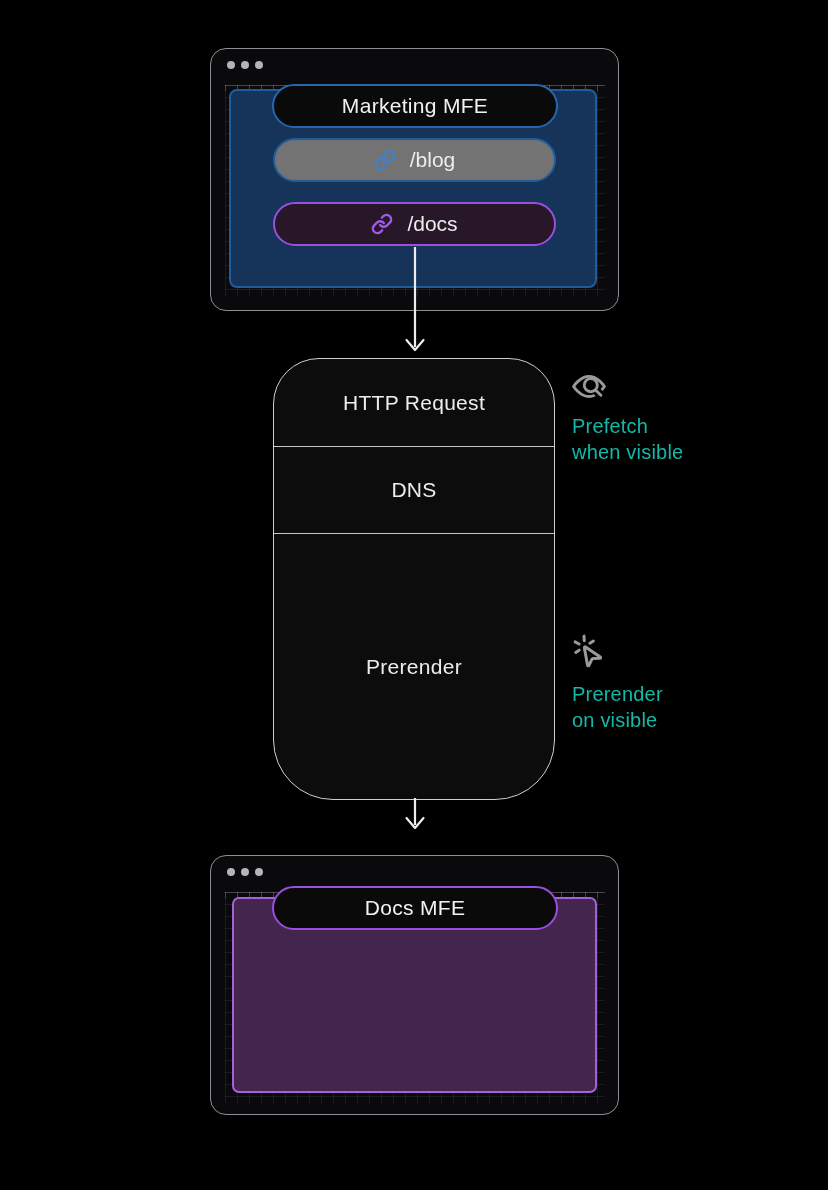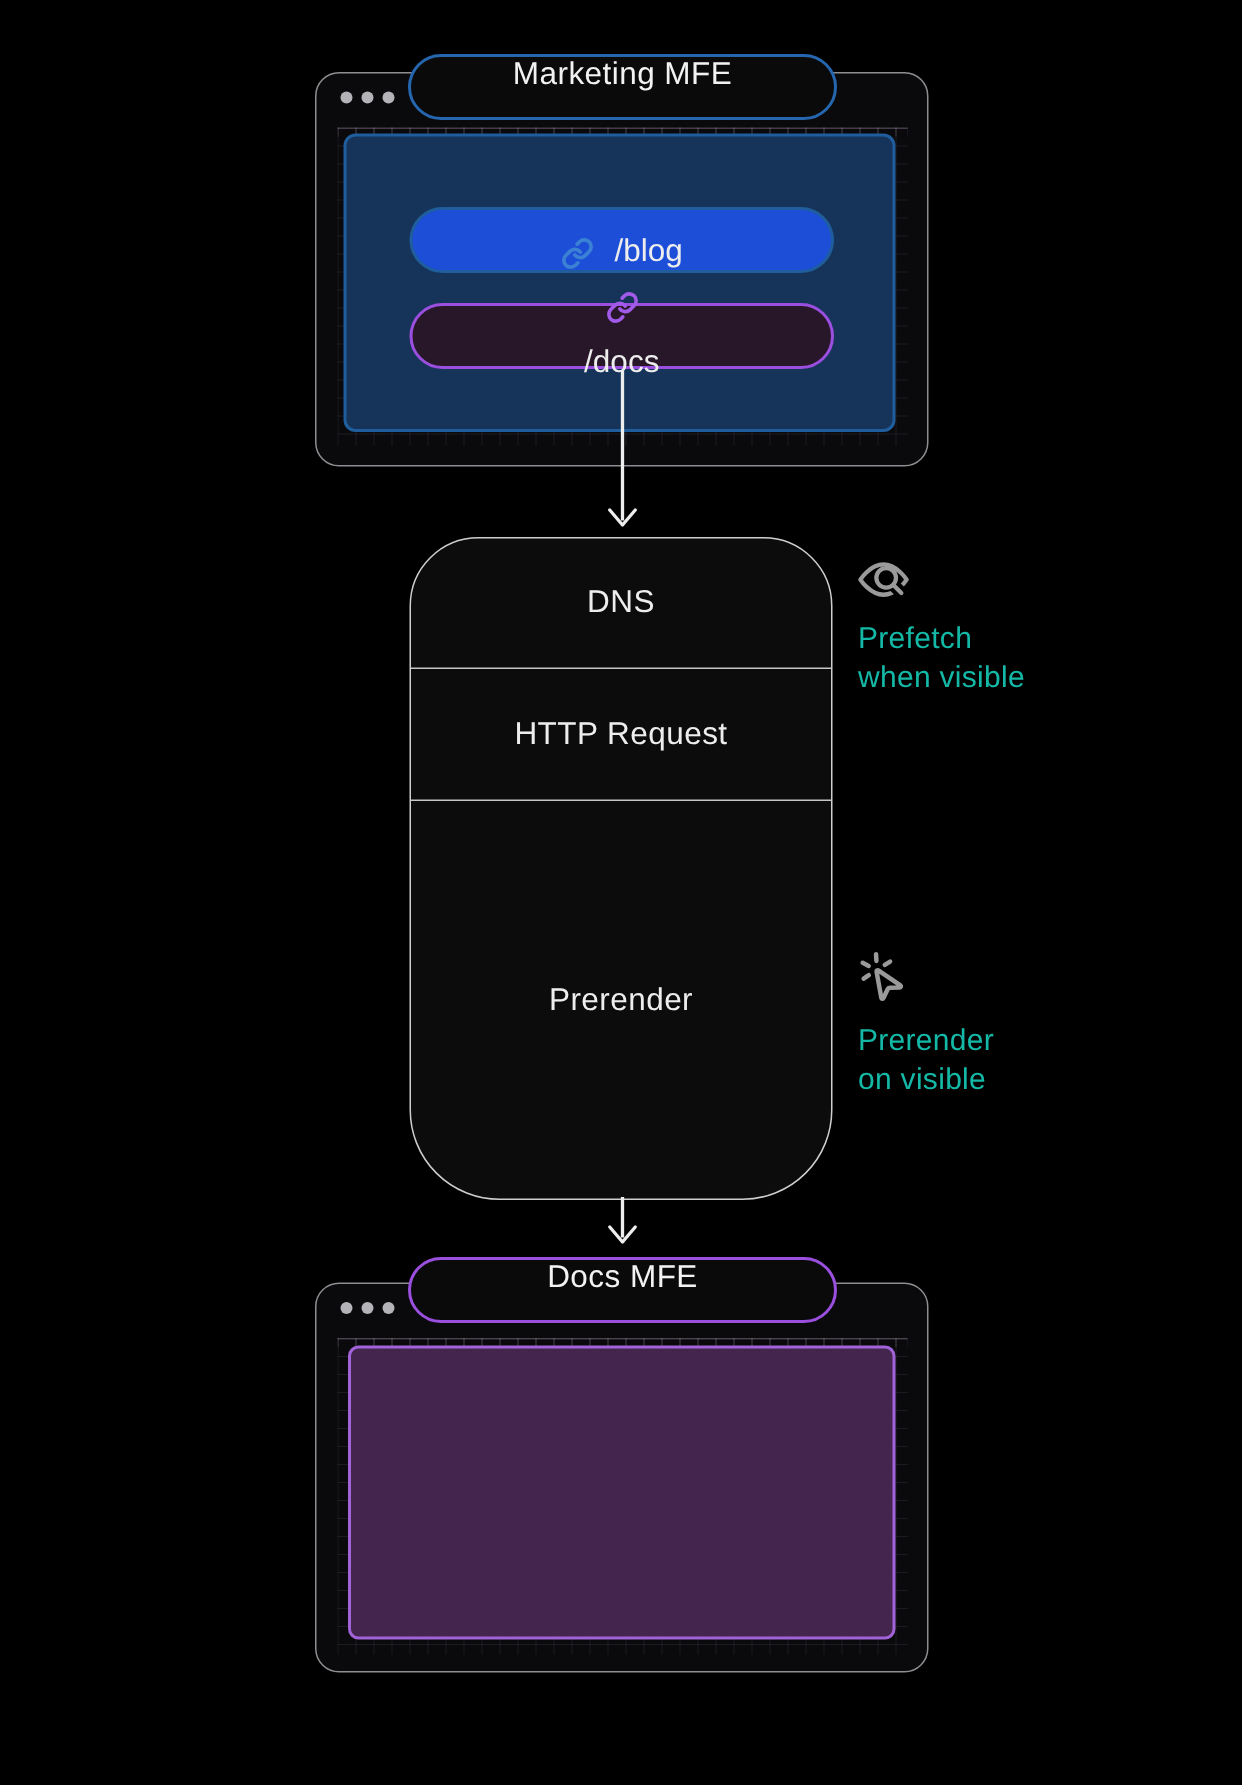--- a/index.html
+++ b/index.html
@@ -26,23 +26,23 @@
     background-size:12px 12px;
   }
   .content::before{
     content:"";position:absolute;left:0;right:0;top:0;height:5px;
     border-top:1px solid rgba(185,160,195,0.30);
     background:repeating-linear-gradient(90deg, rgba(185,160,195,0.28) 0 1px, transparent 1px 12px);
   }
 
   
   .title-pill{
-    display:flex;justify-content:center;
+    display:flex;align-items:center;justify-content:center;
     background:#0a0a0b;border-radius:24px;
-    font-size:21px;letter-spacing:.3px;color:#f2f2f2;
+    font-size:21px;letter-spacing:.3px;color:#f2f2f2;margin-top:48px;
   }
   .title-pill.blue{border:2px solid var(--accent-blue,#2566ae);}
   .title-pill.purple{border:2px solid var(--accent-purple,#9a4fdf);}
 
   
   .panel-blue{
     background:var(--panel-blue,#16345a);
     border:2px solid var(--panel-blue-border,#1f5d9c);
     border-radius:8px;
   }
@@ -50,21 +50,21 @@
     background:var(--panel-purple,#44254e);
     border:2px solid var(--panel-purple-border,#a263d9);
     border-radius:7px;
   }
 
   
   .link-pill{
     display:flex;align-items:center;justify-content:center;gap:14px;
     border-radius:24px;font-size:21px;color:#ededed;cursor:pointer;
   }
-  .link-pill.blue{background:#1d4ed8;border:2px solid var(--panel-blue-border,#1f5d9c);align-items:flex-end;}
+  .link-pill.blue{background:#737373;border:2px solid var(--panel-blue-border,#1f5d9c);}
   .link-pill.purple{background:var(--docs-pill-bg,#281729);border:2px solid var(--accent-purple,#9a4fdf);}
   .link-pill svg{flex:0 0 auto;}
 
   
   .pipeline{
     display:flex;flex-direction:column;
     background:var(--box-bg,#0c0c0c);
     border:1px solid var(--box-border,#cfcfcf);
     border-radius:46px 46px 60px 60px;
     overflow:hidden;
@@ -96,44 +96,44 @@
     <div class="abs panel-blue" style="left:18px;top:40px;width:364px;height:195px;"></div>
 
     <div class="abs link-pill blue" style="left:62px;top:89px;width:279px;height:40px;">
       <svg width="22" height="22" viewBox="0 0 24 24" fill="none" stroke="var(--link-blue,#3b82d4)" stroke-width="2.6" stroke-linecap="round" stroke-linejoin="round">
         <path d="M10 13a5 5 0 0 0 7.54.54l3-3a5 5 0 0 0-7.07-7.07l-1.72 1.71"></path>
         <path d="M14 11a5 5 0 0 0-7.54-.54l-3 3a5 5 0 0 0 7.07 7.07l1.71-1.71"></path>
       </svg>
       <span>/blog</span>
     </div>
 
-    <div class="abs link-pill purple" style="left:62px;top:153px;width:279px;height:40px;flex-direction:column;">
+    <div class="abs link-pill purple" style="left:62px;top:153px;width:279px;height:40px;">
       <svg width="22" height="22" viewBox="0 0 24 24" fill="none" stroke="var(--link-purple,#a25ae8)" stroke-width="2.6" stroke-linecap="round" stroke-linejoin="round">
         <path d="M10 13a5 5 0 0 0 7.54.54l3-3a5 5 0 0 0-7.07-7.07l-1.72 1.71"></path>
         <path d="M14 11a5 5 0 0 0-7.54-.54l-3 3a5 5 0 0 0 7.07 7.07l1.71-1.71"></path>
       </svg>
       <span>/docs</span>
     </div>
   </div>
 
   <div class="abs title-pill blue" style="left:272px;top:36px;width:282px;height:40px;">
     <span>Marketing MFE</span>
   </div>
 
   <svg class="abs arrow-svg" style="left:403px;top:247px;" width="24" height="110">
     <line x1="12" y1="0" x2="12" y2="100" stroke="#ededed" stroke-width="2.2"></line>
     <polyline points="3.5,93 12,103 20.5,93" fill="none" stroke="#ededed" stroke-width="2.2" stroke-linecap="round" stroke-linejoin="round"></polyline>
   </svg>
 
   <div class="abs pipeline" style="left:273px;top:358px;width:280px;height:440px;">
+    <div class="p-row sep" style="height:87px;">
+      <span>HTTP Request</span>
+    </div>
     <div class="p-row sep" style="height:86px;">
       <span>DNS</span>
-    </div>
-    <div class="p-row sep" style="height:87px;">
-      <span>HTTP Request</span>
     </div>
     <div class="p-row" style="flex:1;">
       <span>Prerender</span>
     </div>
   </div>
 
   <svg class="abs" style="left:570px;top:368px;" width="38" height="38" viewBox="0 0 32 32" fill="none" stroke="var(--icon-gray,#9a9a9a)" stroke-width="2.4" stroke-linecap="round" stroke-linejoin="round">
     <path d="M3 15.5s5.5-8.5 13-8.5 13 8.5 13 8.5-5.5 8.5-13 8.5S3 15.5 3 15.5z"></path>
     <line x1="21.5" y1="18.5" x2="27" y2="24" stroke="#000" stroke-width="7"></line>
     <circle cx="17.5" cy="14.5" r="5.5"></circle>

